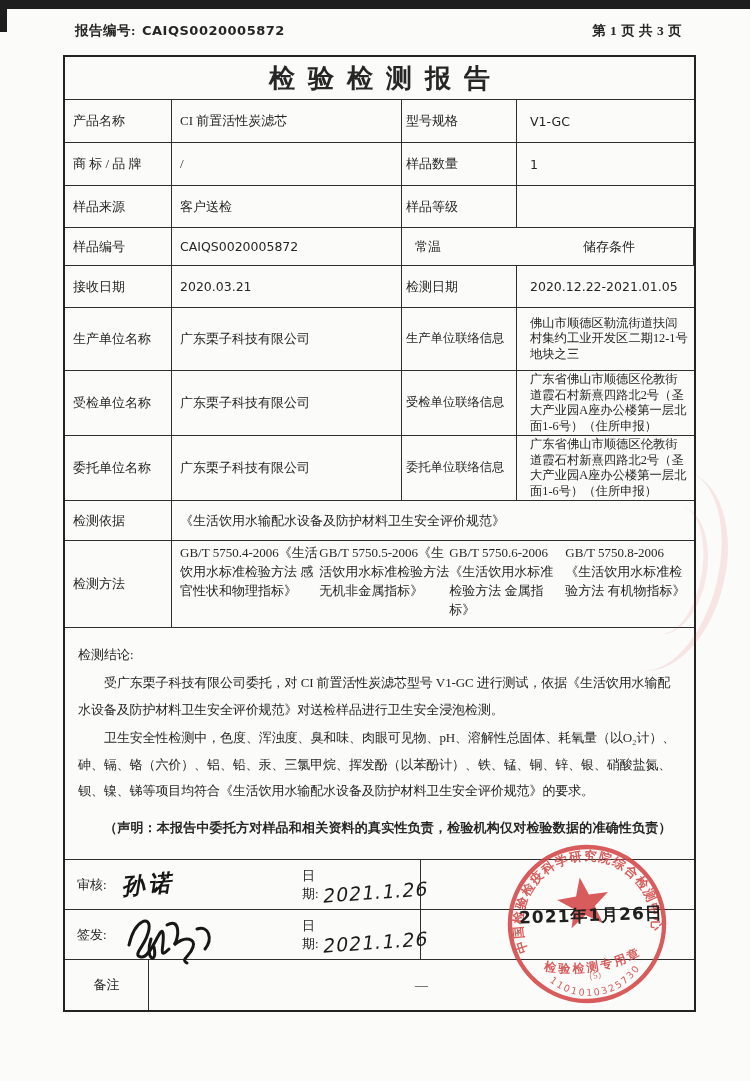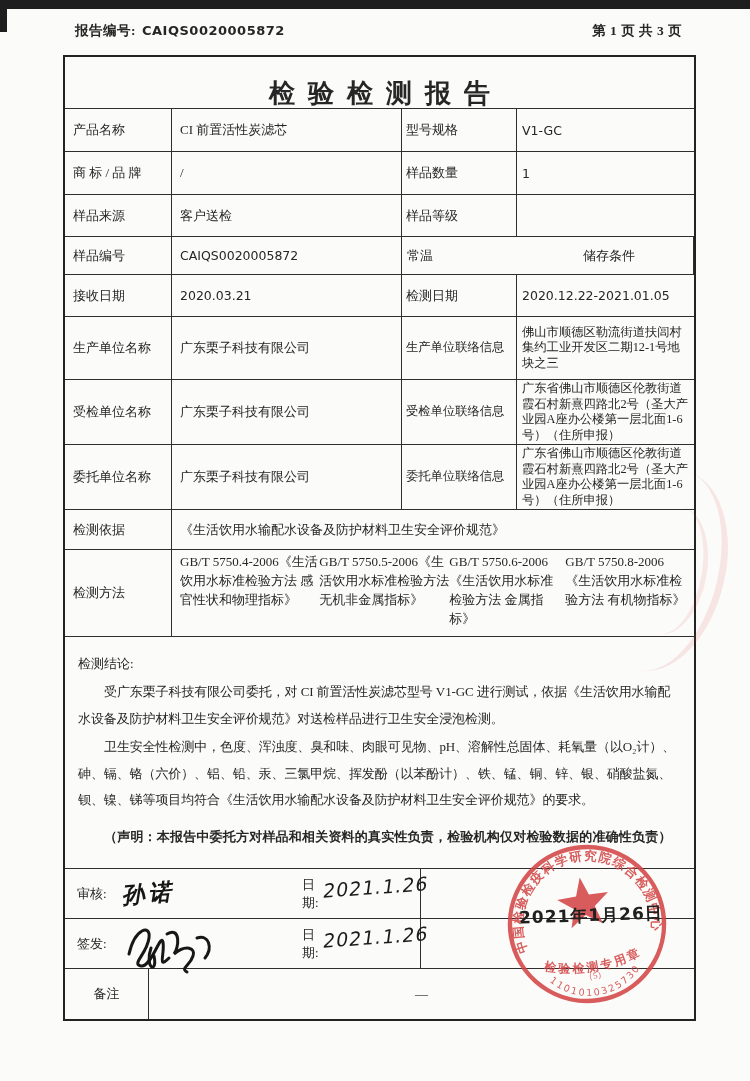--- a/index.html
+++ b/index.html
@@ -17,46 +17,46 @@
   .header-line .val{margin-left:6px;font-family:"DejaVu Sans",sans-serif;font-size:13px;}
 
   .doc{position:absolute;left:63px;top:55px;width:629px;border:2px solid #232323;background:transparent;}
   .row{display:flex;border-bottom:1.6px solid #2e2e2e;font-size:13px;box-sizing:border-box;}
   .row.last{border-bottom:none;}
   .cell{border-right:1.6px solid #2e2e2e;display:flex;align-items:center;padding:2px 8px;box-sizing:border-box;}
   .cell.end{border-right:none;}
   .c-l1{width:107px;}
   .c-v1{width:230px;}
   .c-l2{width:115px;padding:2px 4px;}
-  .c-v2{flex:1;padding:2px 5px;}
+  .c-v2{flex:1;padding:2px 5px;margin-left:8px;}
   .addr{font-size:12.3px;line-height:15.5px;}
   .mono{font-family:"DejaVu Sans",sans-serif;font-size:12.5px;}
 
-  .title-row{height:30px;display:flex;align-items:center;justify-content:center;
+  .title-row{height:43px;display:flex;align-items:center;justify-content:center;
     font-size:26px;font-weight:700;letter-spacing:13px;padding-left:13px;
-    border-bottom:1.6px solid #2e2e2e;box-sizing:border-box;margin-top:22px;}
+    border-bottom:1.6px solid #2e2e2e;box-sizing:border-box;}
 
   .h43{height:43px}.h42{height:42px}.h38{height:38px}.h63{height:63px}.h65{height:65px}
   .h40{height:40px}.h87{height:87px}
 
   .method-lines{display:flex;flex-direction:column;justify-content:center;line-height:19px;}
 
   .conclusion{height:232px;padding:14px 13px 0 13px;box-sizing:border-box;display:block;
     border-bottom:1.6px solid #2e2e2e;font-size:13px;}
   .conclusion .head{line-height:26px;}
   .conclusion p{margin:2px 0 0 0;text-indent:2em;line-height:26.5px;letter-spacing:-.1px;}
   .conclusion p.decl{margin-top:10px;font-weight:700;letter-spacing:.2px;}
 
   .sig-row{height:50px;}
   .sig-cell{width:356px;position:relative;border-right:1.6px solid #2e2e2e;display:flex;align-items:center;
     padding-left:12px;box-sizing:border-box;overflow:visible;}
   .stamp-cell{flex:1;}
   .sig-name{display:inline-block;margin-left:16px;font-family:"DejaVu Sans",sans-serif;
     font-size:23px;font-weight:600;color:#161616;transform:rotate(-5deg) skewX(-14deg);letter-spacing:4px;}
-  .date-group{position:absolute;left:237px;top:50%;transform:translateY(-50%);display:flex;align-items:flex-start;}
+  .date-group{position:absolute;left:237px;top:50%;transform:translateY(-50%);display:flex;align-items:flex-end;}
   .hw-date{display:inline-block;margin-left:4px;font-family:"DejaVu Sans",sans-serif;
     font-size:19px;font-weight:500;color:#1b1b1b;transform:rotate(-4deg) skewX(-12deg);letter-spacing:1px;}
   .sig-scribble{margin-left:10px;margin-top:6px;overflow:visible;}
 
   .remark-label{width:84px;justify-content:center;padding:2px 14px;}
   .remark-value{flex:1;justify-content:center;}
 
   .stamp{position:absolute;left:501px;top:836px;width:172px;height:176px;opacity:.86;
     transform:rotate(-9deg);pointer-events:none;}
   .stamp text{fill:var(--stamp-color,#d24242);}

